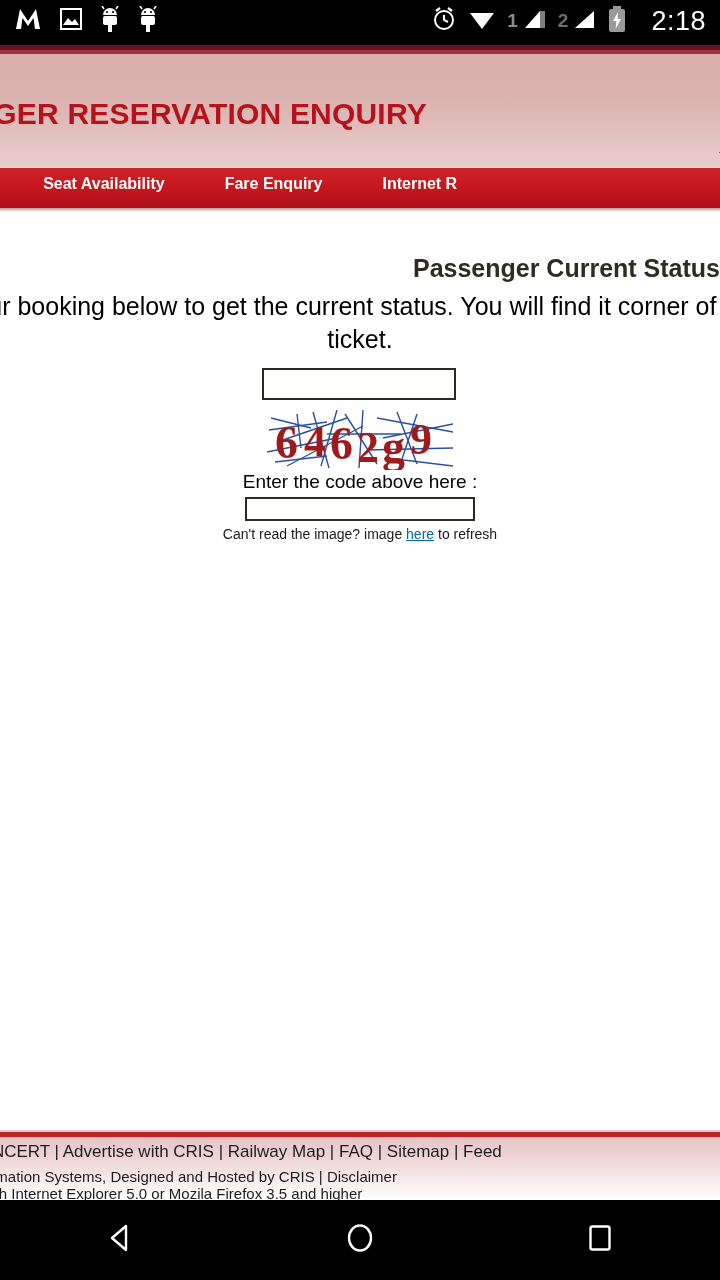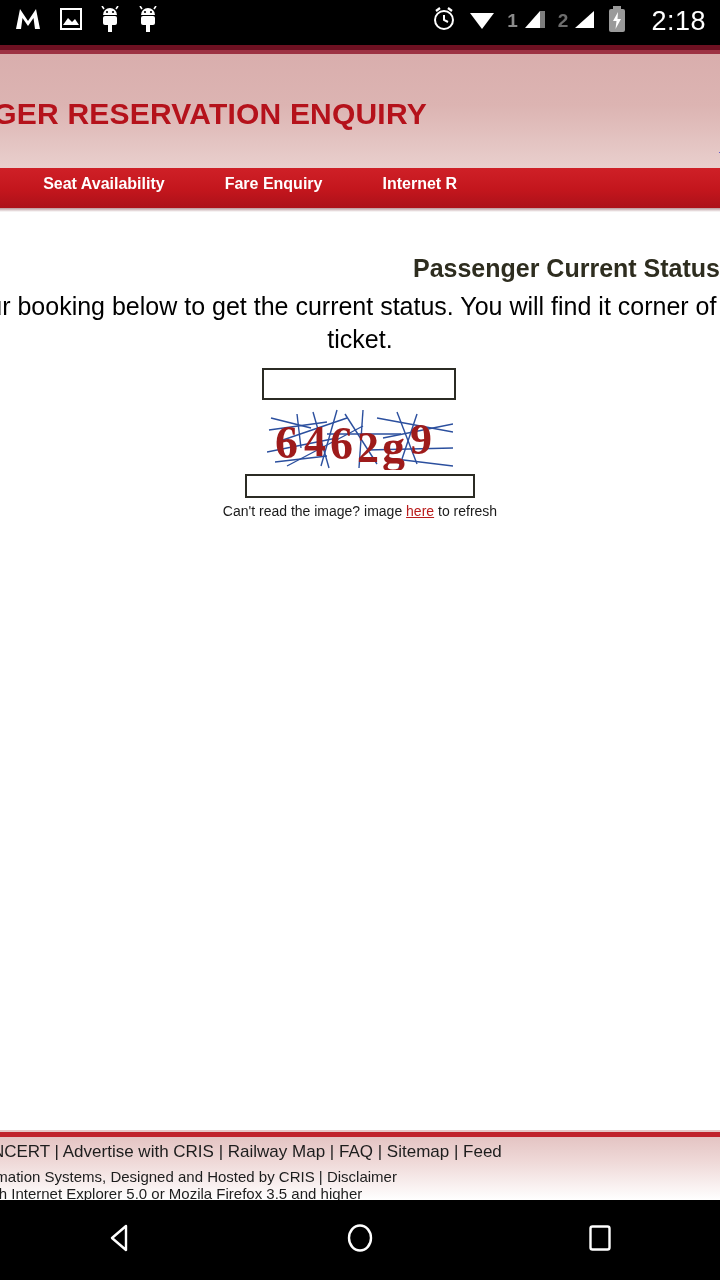--- a/index.html
+++ b/index.html
@@ -189,21 +189,21 @@
     margin-top: 4px;
     outline: none;
     box-sizing: content-box;
   }
   .refresh-line {
     font-size: 14px;
     color: #1a1a1a;
     margin-top: 5px;
   }
   .refresh-line a {
-    color: #b91c1c;
+    color: #0369a1;
     text-decoration: underline;
   }
 
   .buttons {
     margin-top: 14px;
     display: flex;
     justify-content: center;
     gap: 14px;
   }
   .btn {
@@ -393,20 +393,21 @@
           </g>
           <text x="8" y="50" font-family="'Liberation Serif', serif" font-size="46" font-weight="bold" fill="#9e1b1b">6</text>
           <text x="37" y="48" font-family="'Liberation Serif', serif" font-size="44" font-weight="bold" fill="#9e1b1b">4</text>
           <text x="63" y="51" font-family="'Liberation Serif', serif" font-size="46" font-weight="bold" fill="#9e1b1b">6</text>
           <text x="90" y="54" font-family="'Liberation Serif', serif" font-size="44" font-weight="bold" fill="#9e1b1b">2</text>
           <text x="115" y="54" font-family="'Liberation Serif', serif" font-size="46" font-weight="bold" fill="#9e1b1b">g</text>
           <text x="143" y="46" font-family="'Liberation Serif', serif" font-size="44" font-weight="bold" fill="#9e1b1b">9</text>
         </svg>
       </div>
 
+      <div class="captcha-label">Enter the code above here :</div>
 
       <input class="captcha-input" type="text" placeholder="" style="">
 
       <div class="refresh-line">
         <span>Can't read the image? image </span><a href="#">here</a><span> to refresh</span>
       </div>
 
     </div>
   </div>
 

